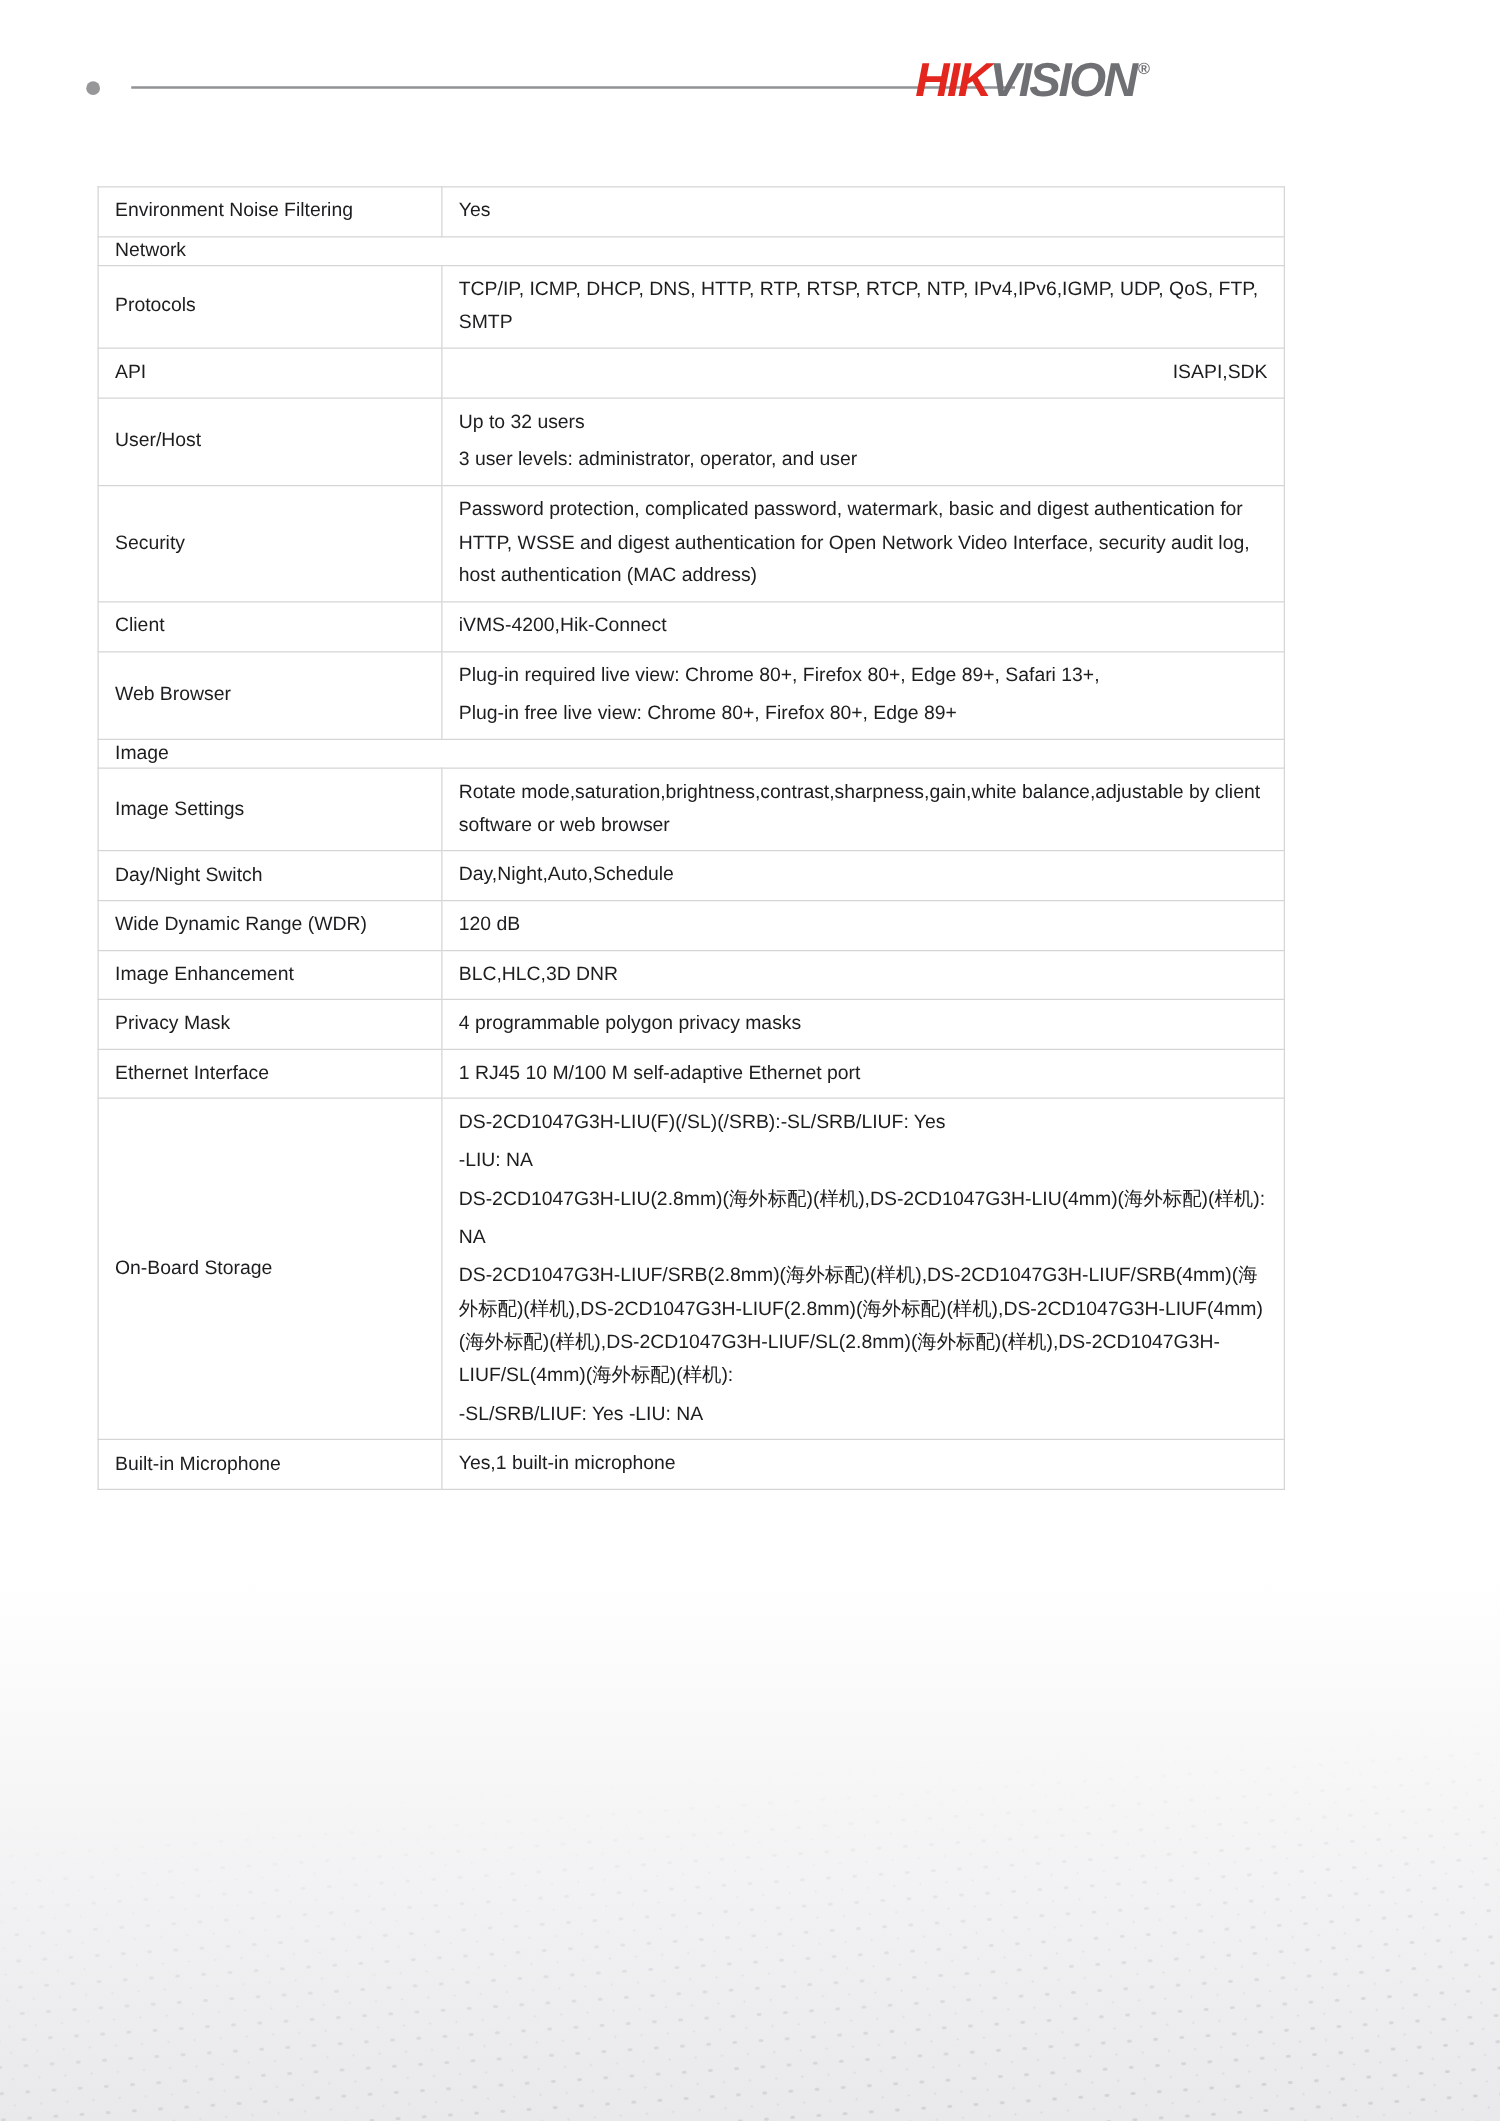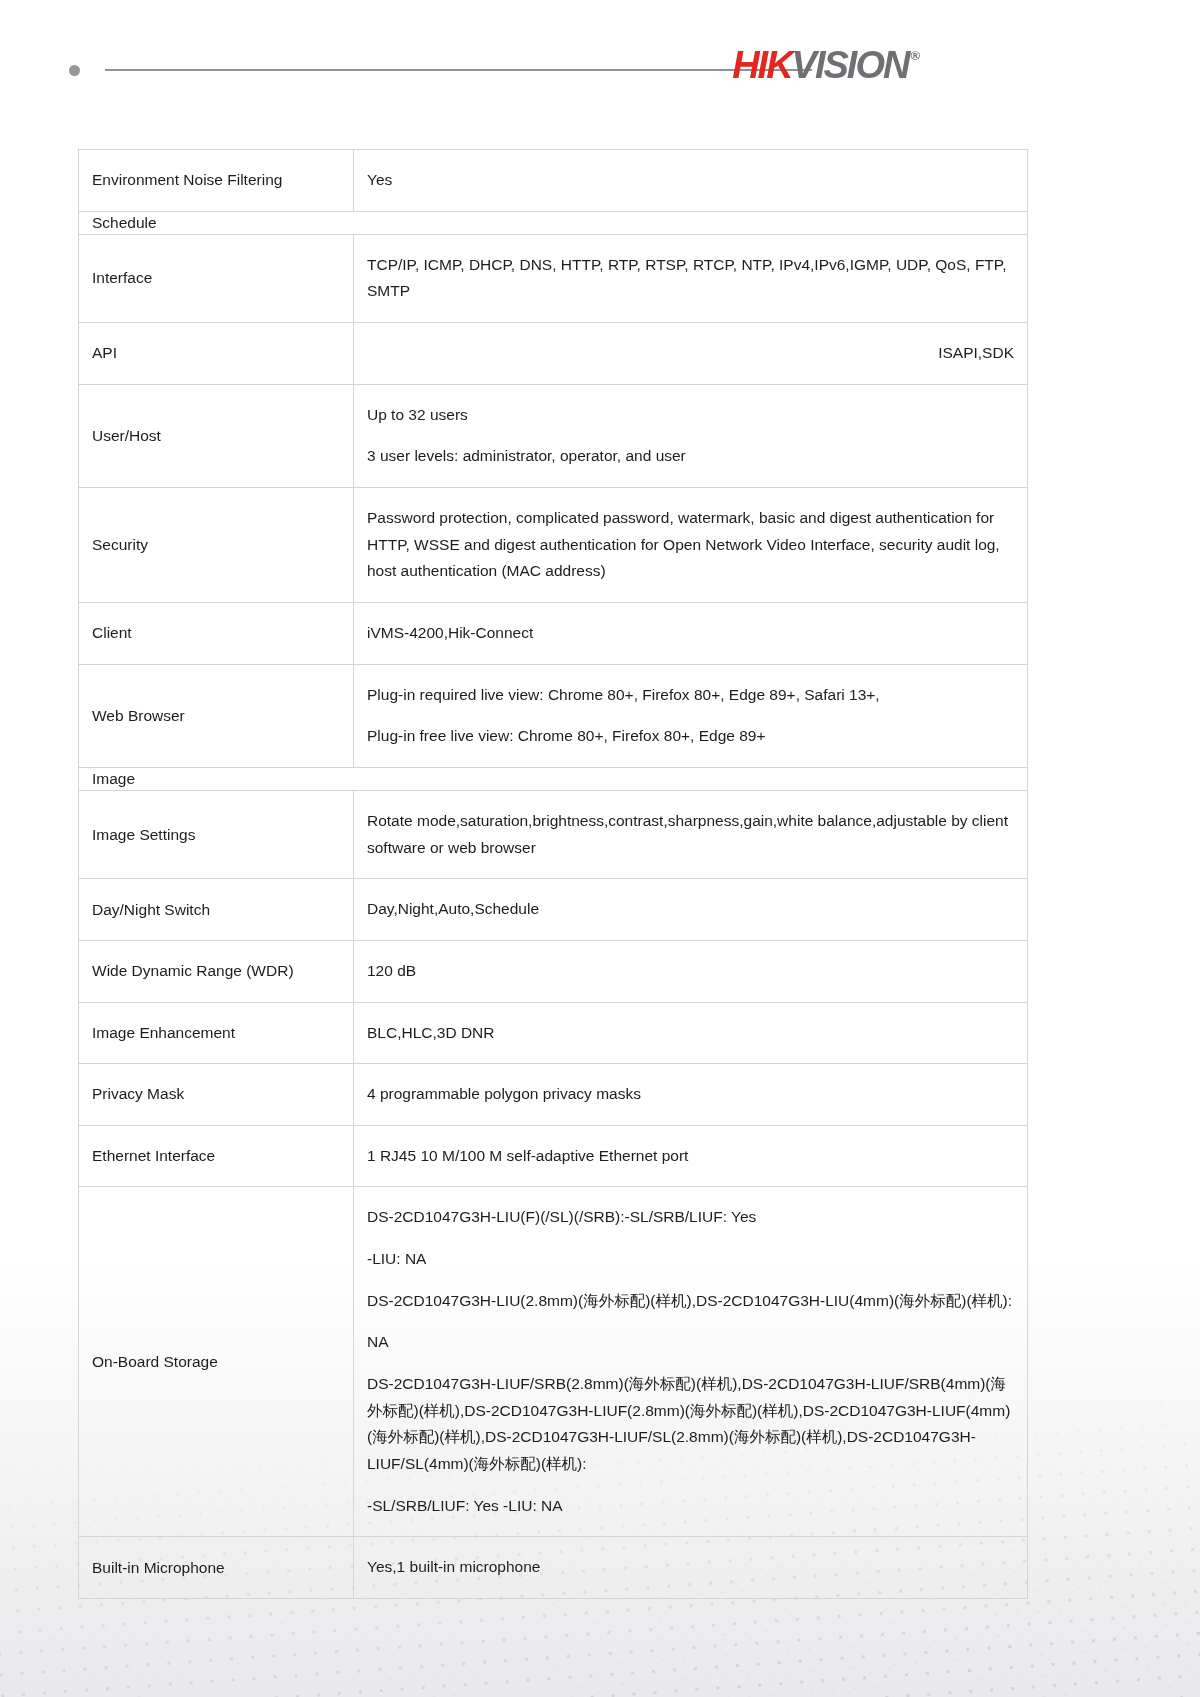--- a/index.html
+++ b/index.html
@@ -39,21 +39,21 @@
     border-collapse:collapse;table-layout:fixed;
     font-size:15.5px;
   }
   table.spec td{
     border:1px solid #d5d5d6;
     vertical-align:middle;
     padding:2px 13px;
     word-wrap:break-word;
   }
   td.label{width:248px;line-height:1.55;}
-  td.value p{margin:15px 0;line-height:1.72;}
+  td.value p{margin:4px 0;line-height:1.72;}
   td.value.center{text-align:right;}
   
   .halftone{
     position:absolute;left:-80px;bottom:-60px;width:1400px;height:430px;
     transform:rotate(-4deg);
     background-image:
       radial-gradient(ellipse 3px 2.4px at center,#cdced2 60%,rgba(255,255,255,0) 62%),
       radial-gradient(ellipse 2px 1.6px at center,#dadbde 60%,rgba(255,255,255,0) 62%);
     background-size:21px 21px,21px 21px;
     background-position:0 0,10px 10px;
@@ -77,24 +77,24 @@
 
   <table class="spec">
     <tbody id="spec-body">
         <tr>
           <td class="label">Environment Noise Filtering</td>
           <td class="value">
             <p>Yes</p>
           </td>
         </tr>
         <tr>
-          <td colspan="2">Schedule</td>
+          <td colspan="2">Network</td>
         </tr>
         <tr>
-          <td class="label">Interface</td>
+          <td class="label">Protocols</td>
           <td class="value">
             <p>TCP/IP, ICMP, DHCP, DNS, HTTP, RTP, RTSP, RTCP, NTP, IPv4,IPv6,IGMP, UDP, QoS, FTP, SMTP</p>
           </td>
         </tr>
         <tr>
           <td class="label">API</td>
           <td class="value center">
             <p>ISAPI,SDK</p>
           </td>
         </tr>

